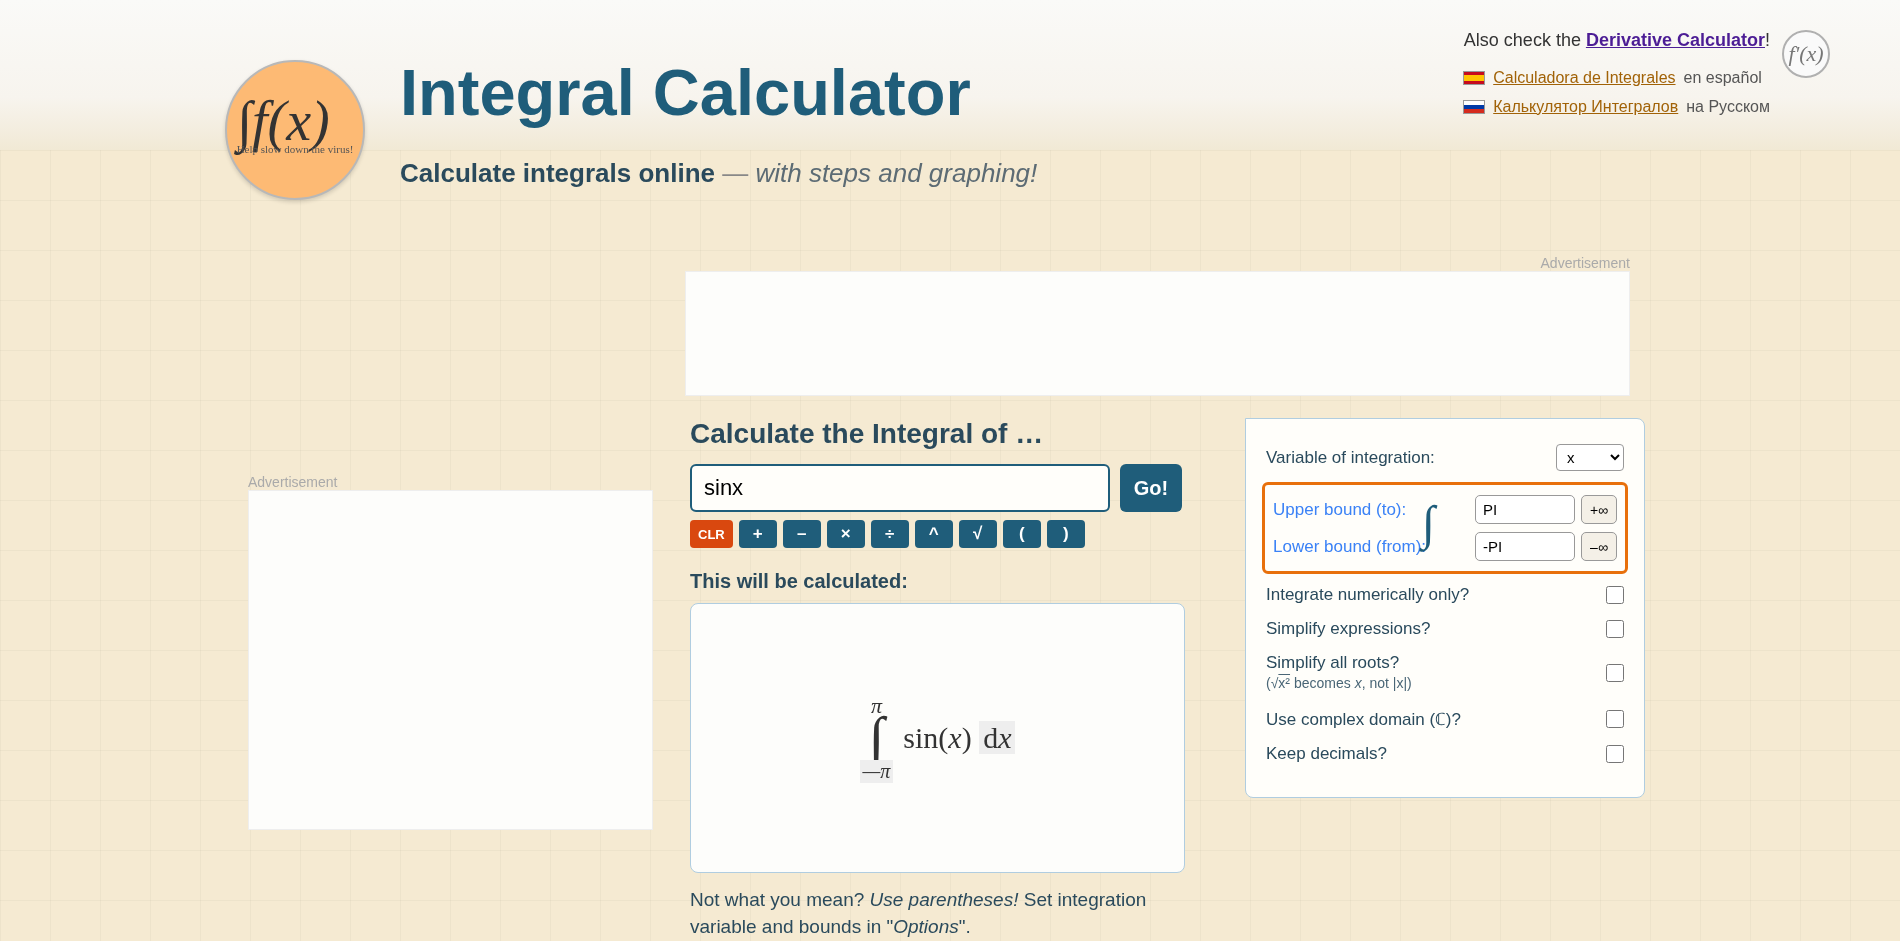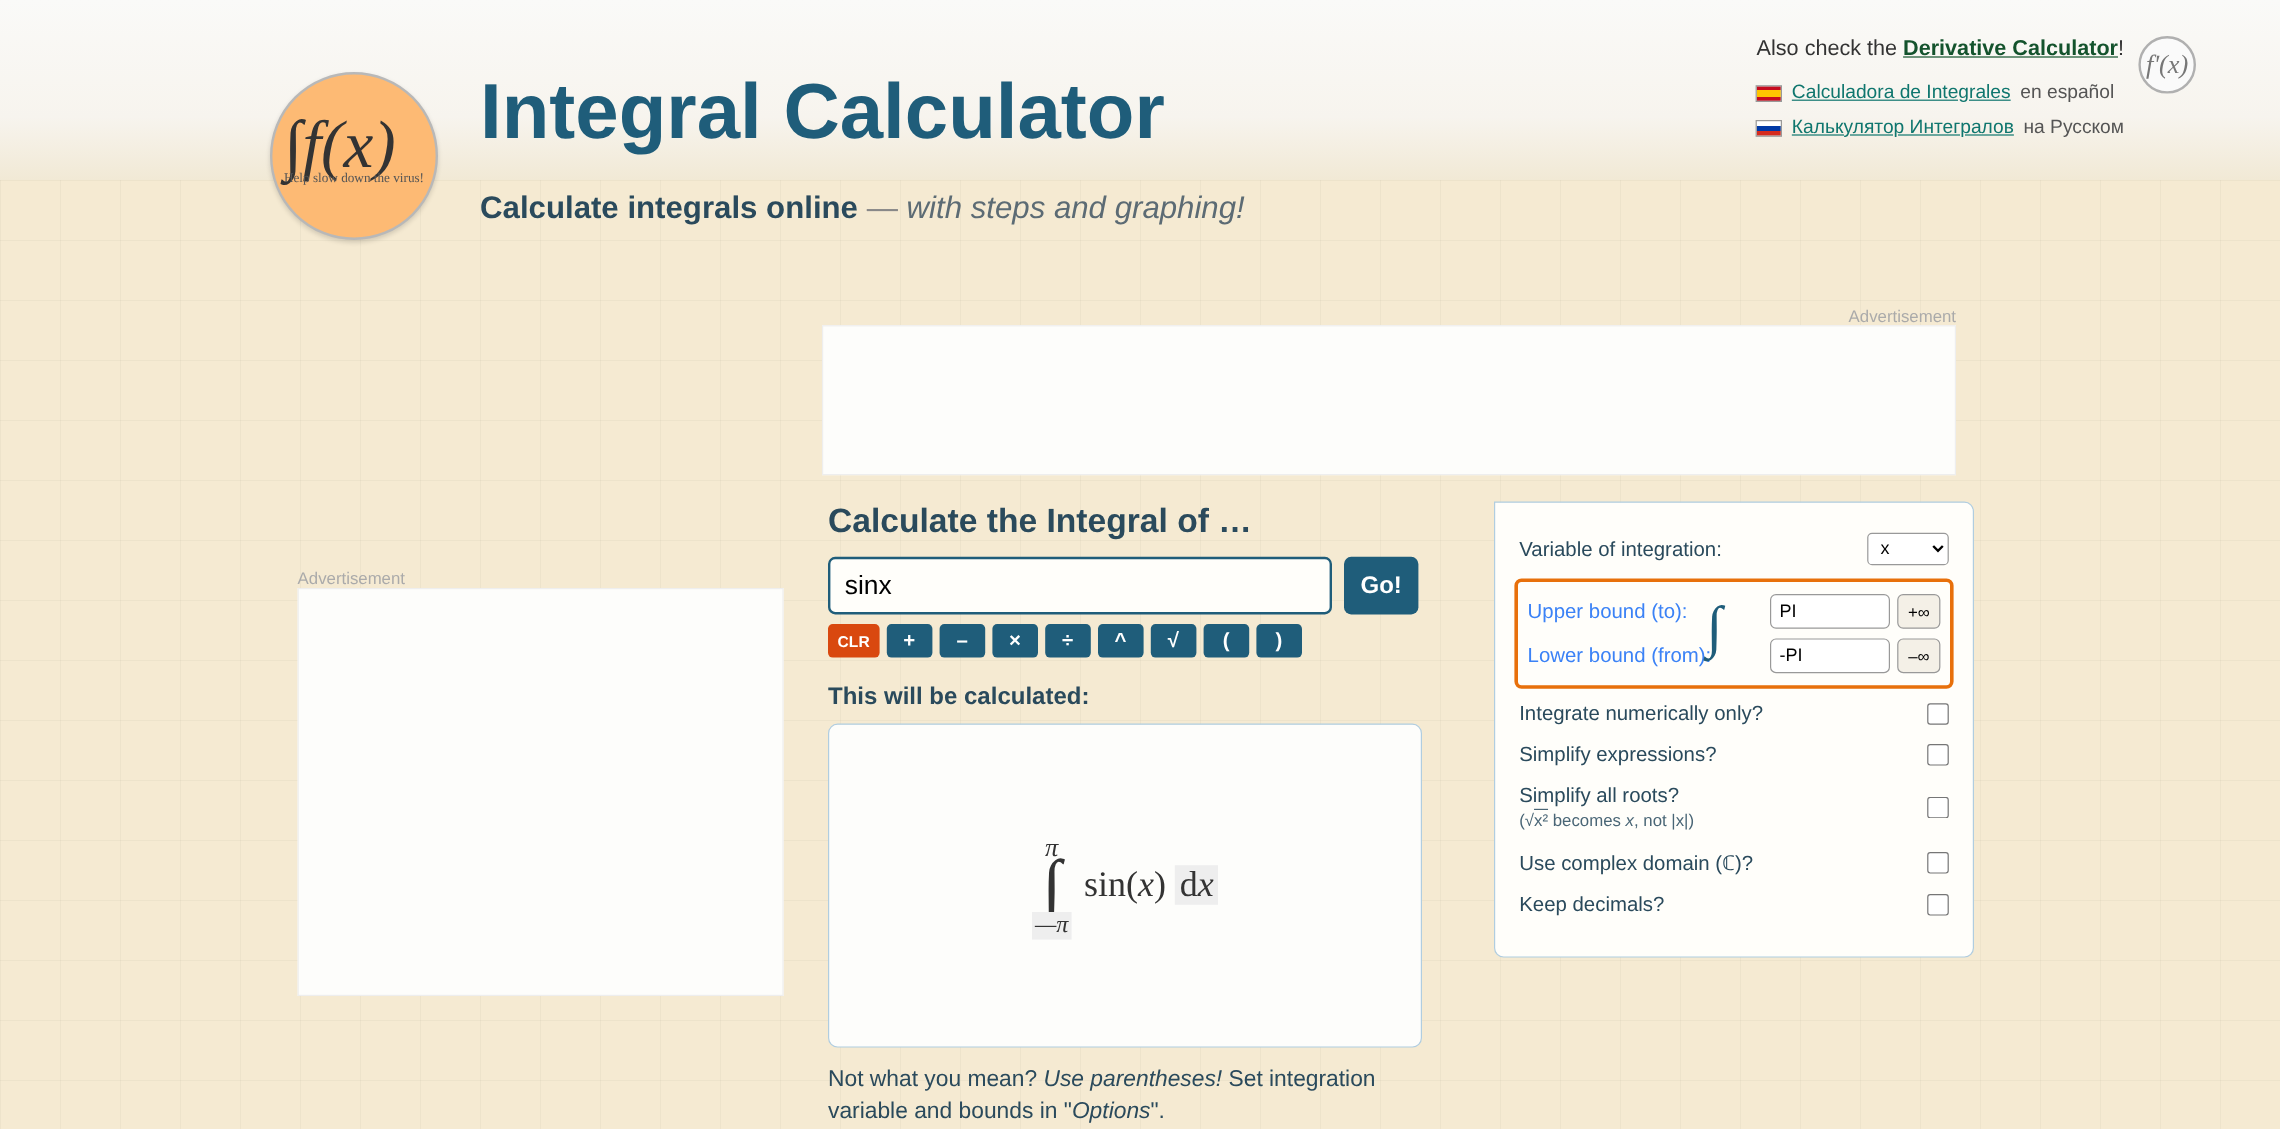--- a/index.html
+++ b/index.html
@@ -39,28 +39,28 @@
 }
 .subtitle {
   position:absolute; left:400px; top:158px;
   font-size:26px; color:#2a4a5c; font-weight:600;
 }
 .subtitle .dash { color:#888; font-weight:400; }
 .subtitle .em { font-style:italic; font-weight:400; color:#5c6b74;}
 .toplinks {
   position:absolute; right:130px; top:30px; font-size:18px; color:#333;
 }
-.toplinks a { color:#14532d; font-weight:600;}
+.toplinks a { color:#4c1d95; font-weight:600;}
 .langs { position:absolute; right:130px; top:64px; font-size:16px; line-height:1.8;}
 .langs .row { display:flex; align-items:center; gap:8px; }
 .flag { width:22px; height:14px; display:inline-block; border:1px solid #999;}
 .flag-es { background: linear-gradient(to bottom, #c60b1e 25%, #ffc400 25% 75%, #c60b1e 75%);}
 .flag-de { background: linear-gradient(to bottom, #000 33%, #dd0000 33% 66%, #ffce00 66%);}
 .flag-ru { background: linear-gradient(to bottom, #fff 33%, #0039a6 33% 66%, #d52b1e 66%);}
-.langs a { color:#0f766e; text-decoration:underline;}
+.langs a { color:#a16207; text-decoration:underline;}
 .langs .suf { color:#555; }
 .fx-badge {
   position:absolute; right:70px; top:30px; width:48px; height:48px;
   border:2px solid #b0b0b0; border-radius:50%; background:#fafafa;
   display:flex; align-items:center; justify-content:center;
   font-family: serif; font-style:italic; font-size:22px; color:#777;
 }
 .ad-label { font-size:14px; color:#aaa; text-align:right; }
 .ad-top {
   position:absolute; left:685px; top:255px; width:945px;

